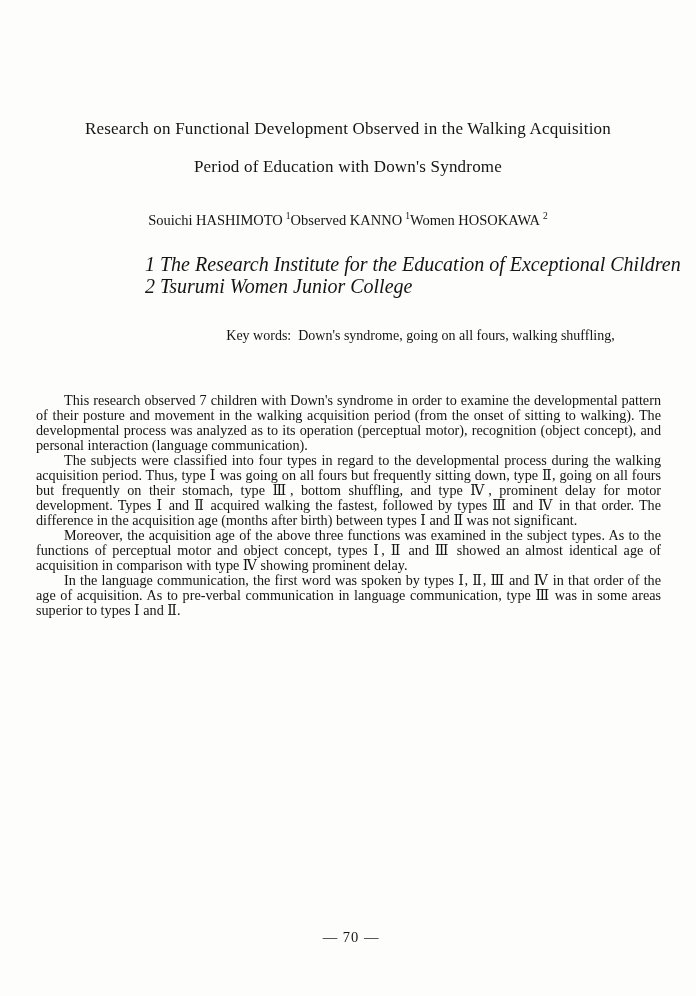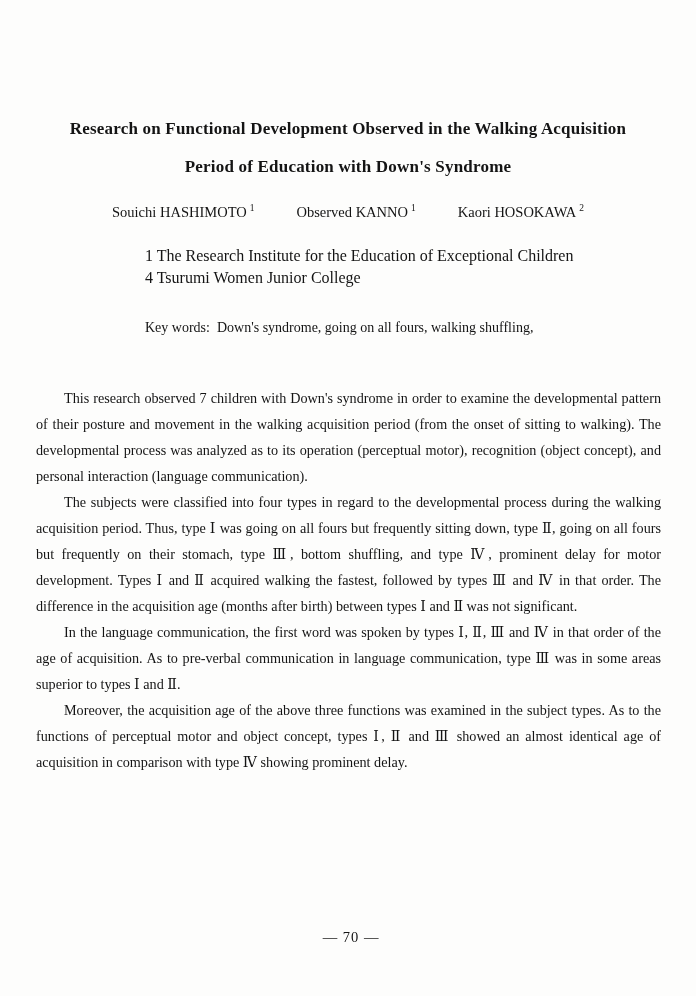--- a/index.html
+++ b/index.html
@@ -9,56 +9,57 @@
     height: 996px;
     margin: 0 auto;
     background: #fdfdfc;
     color: #141414;
     font-family: "Liberation Serif", "DejaVu Serif", serif;
     overflow: hidden;
   }
   .title-block {
     padding-top: 110px;
     text-align: center;
-    font-weight: bold;
+    font-weight: normal;
     font-size: 17px;
     letter-spacing: 0.2px;
   }
   .title-line { line-height: 38px; white-space: nowrap; }
   .authors-row {
-    margin-top: 18px;
+    margin-top: 26px;
     display: flex;
     justify-content: center;
-    gap: 42px;
     font-size: 14.5px;
     white-space: nowrap;
     text-align: right;
   }
   .author sup {
     font-size: 9.5px;
     margin-left: 3px;
     vertical-align: super;
     line-height: 0;
   }
   .affiliations {
     margin: 24px 0 12px 145px;
-    font-size: 16px;
+    font-style: italic;
+    font-size: 20px;
     line-height: 22px;
   }
   .keywords {
     margin: 28px 0 0 145px;
     font-size: 14px;
     line-height: 22px;
     display: flex;
+    justify-content: center;
   }
   .keywords-label { white-space: nowrap; margin-right: 7px; }
   .abstract {
     margin: 46px 35px 0 36px;
     font-size: 14.2px;
-    line-height: 26px;
+    line-height: 15px;
     text-align: justify;
   }
   .abstract p { margin: 0; text-indent: 28px; }
   .page-number {
     position: absolute;
     bottom: 50px;
     left: 3px;
     width: 100%;
     text-align: center;
     font-size: 14.5px;
@@ -71,37 +72,37 @@
 <div class="page">
 
   <div class="title-block">
     <div class="title-line">Research on Functional Development Observed in the Walking Acquisition</div>
     <div class="title-line">Period of Education with Down's Syndrome</div>
   </div>
 
   <div class="authors-row">
     <span class="author"><span>Souichi HASHIMOTO</span><sup>1</sup></span>
     <span class="author"><span>Observed KANNO</span><sup>1</sup></span>
-    <span class="author"><span>Kaori HOSOKAWA</span><sup>2</sup></span>
+    <span class="author"><span>Women HOSOKAWA</span><sup>2</sup></span>
   </div>
 
   <div class="affiliations">
     <div>1 The Research Institute for the Education of Exceptional Children</div>
-    <div>4 Tsurumi Women Junior College</div>
+    <div>2 Tsurumi Women Junior College</div>
   </div>
 
   <div class="keywords">
     <span class="keywords-label">Key words:</span>
     <span class="keywords-lines">
       <span>Down's syndrome, going on all fours, walking shuffling,</span><br>
     </span>
   </div>
 
   <div class="abstract">
     <p>This research observed 7 children with Down's syndrome in order to examine the developmental pattern of their posture and movement in the walking acquisition period (from the onset of sitting to walking). The developmental process was analyzed as to its operation (perceptual motor), recognition (object concept), and personal interaction (language communication).</p>
     <p>The subjects were classified into four types in regard to the developmental process during the walking acquisition period.  Thus, type Ⅰ was going on all fours but frequently sitting down, type Ⅱ, going on all fours but frequently on their stomach, type Ⅲ, bottom shuffling, and type Ⅳ, prominent delay for motor development.  Types Ⅰ and Ⅱ acquired walking the fastest, followed by types Ⅲ and Ⅳ in that order.  The difference in the acquisition age (months after birth) between types Ⅰ and Ⅱ was not significant.</p>
+    <p>Moreover, the acquisition age of the above three functions was examined in the subject types. As to the functions of perceptual motor and object concept, types Ⅰ, Ⅱ and Ⅲ showed an almost identical age of acquisition in comparison with type Ⅳ showing prominent delay.</p>
     <p>In the language communication, the first word was spoken by types Ⅰ, Ⅱ, Ⅲ and Ⅳ in that order of the age of acquisition. As to pre-verbal communication in language communication, type Ⅲ was in some areas superior to types Ⅰ and Ⅱ.</p>
-    <p>Moreover, the acquisition age of the above three functions was examined in the subject types. As to the functions of perceptual motor and object concept, types Ⅰ, Ⅱ and Ⅲ showed an almost identical age of acquisition in comparison with type Ⅳ showing prominent delay.</p>
   </div>
 
   <div class="page-number">— 70 —</div>
 
 </div>
 
 </body></html>

